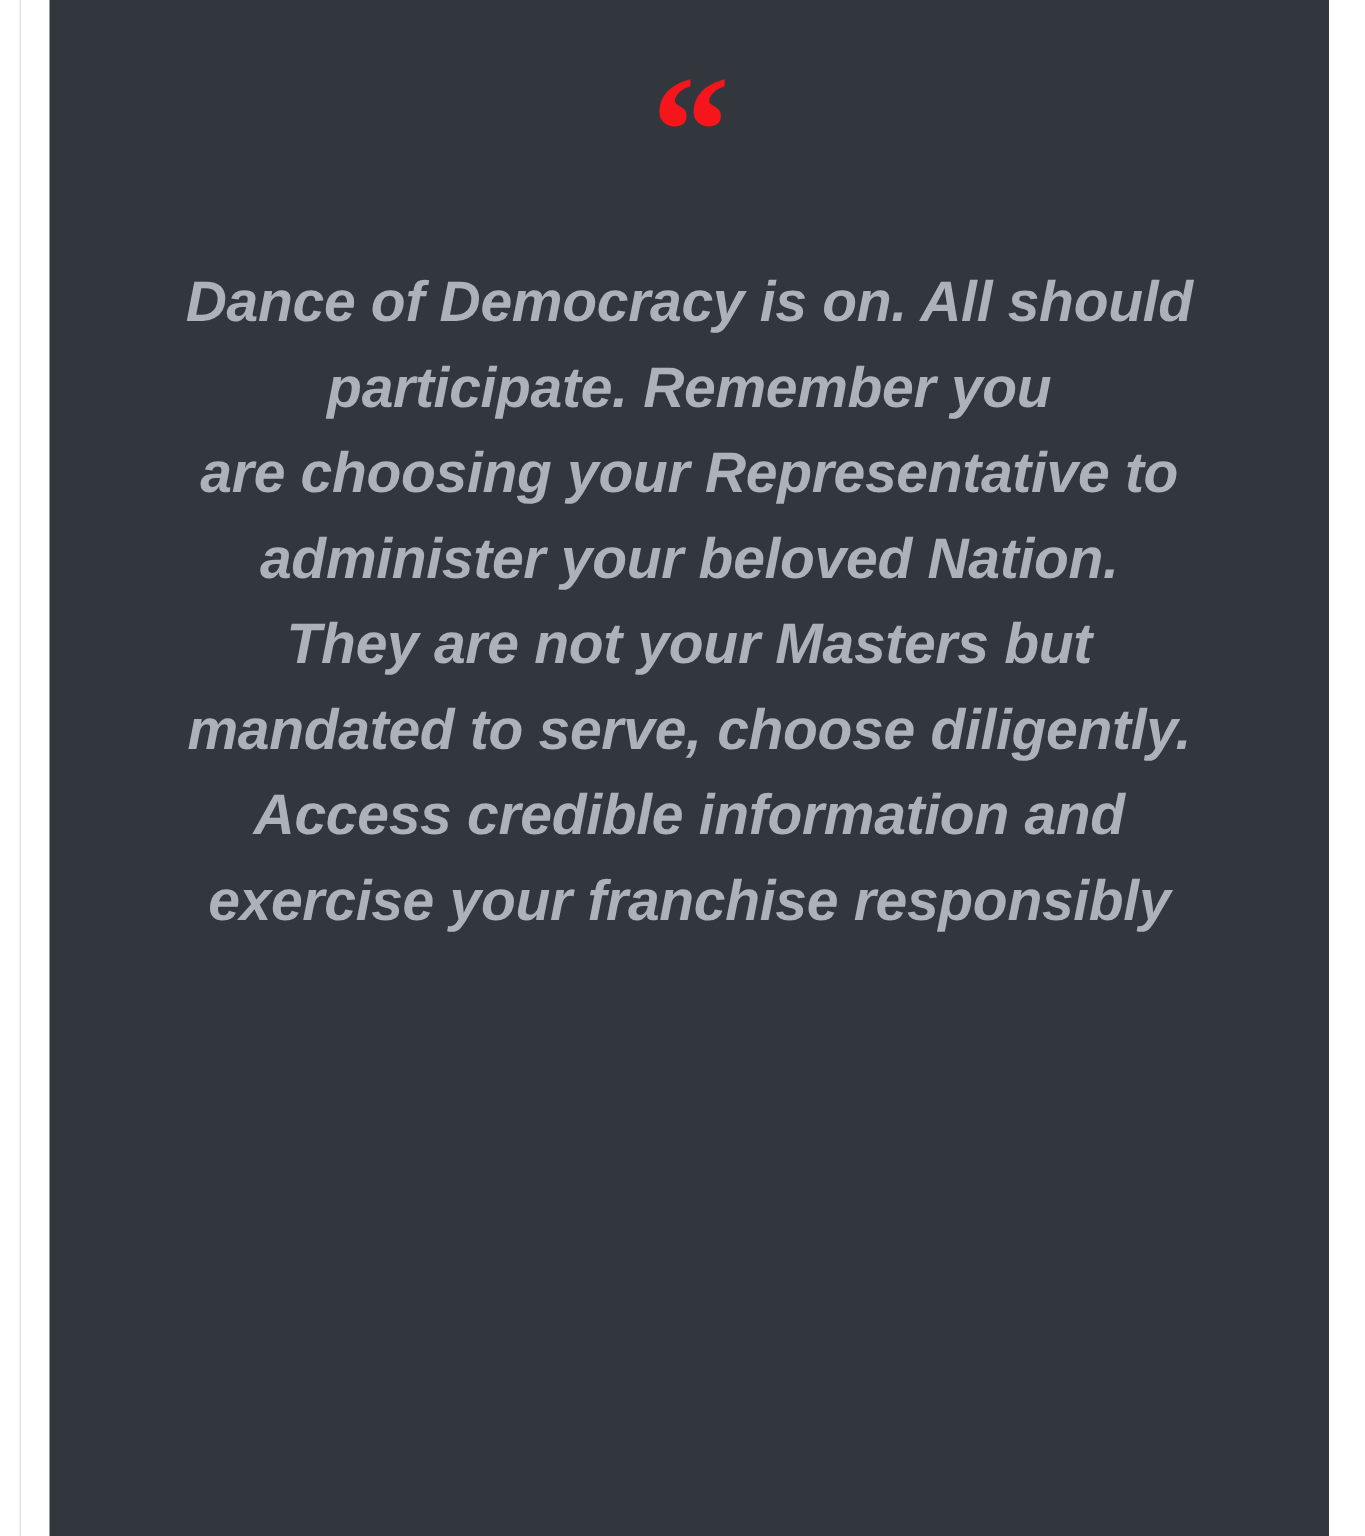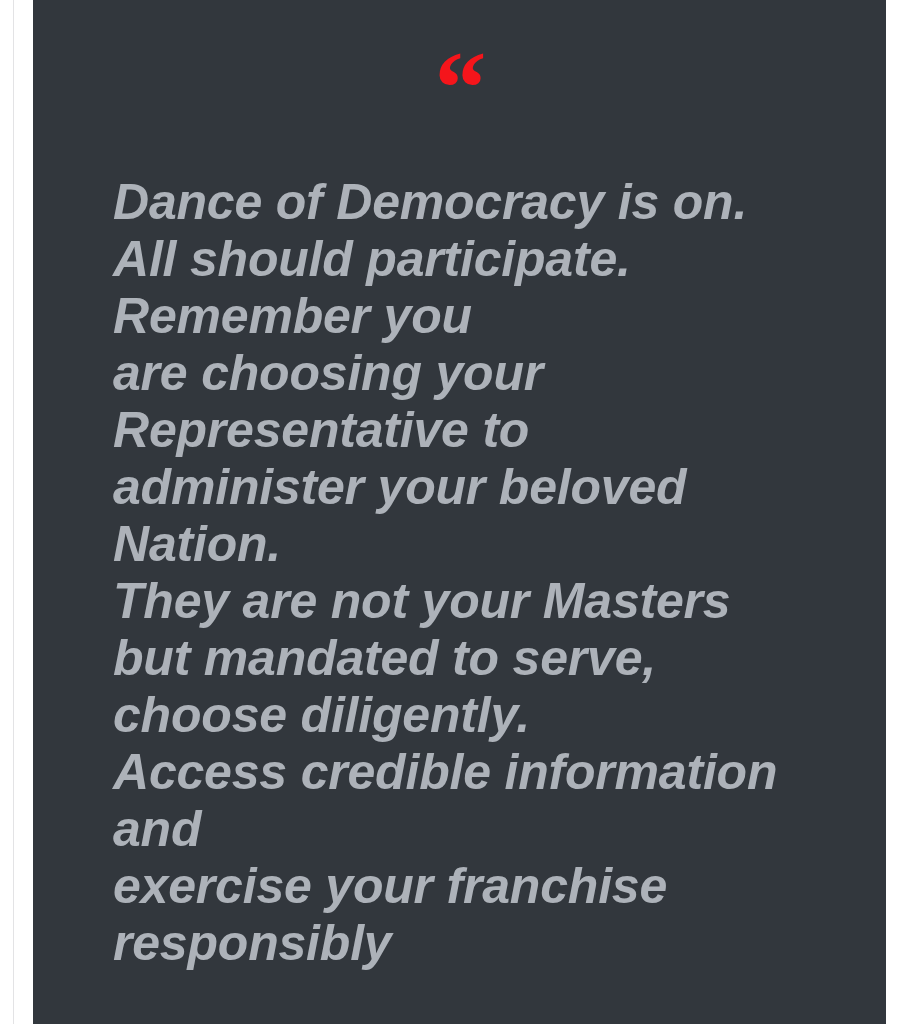--- a/index.html
+++ b/index.html
@@ -67,22 +67,23 @@
     height: 86px;
     user-select: none;
   }
   .quote-body {
     margin-top: 44px;
     width: 100%;
     color: #adb2b9;
     font-family: "Liberation Sans", sans-serif;
     font-style: italic;
     font-weight: 700;
-    font-size: 50px;
+    font-size: 38px;
     line-height: 57px;
+    text-align: center;
     letter-spacing: -0.2px;
     white-space: pre-wrap;
     word-break: normal;
   }
 </style>
 </head>
 <body>
 
 <div class="page">
 

